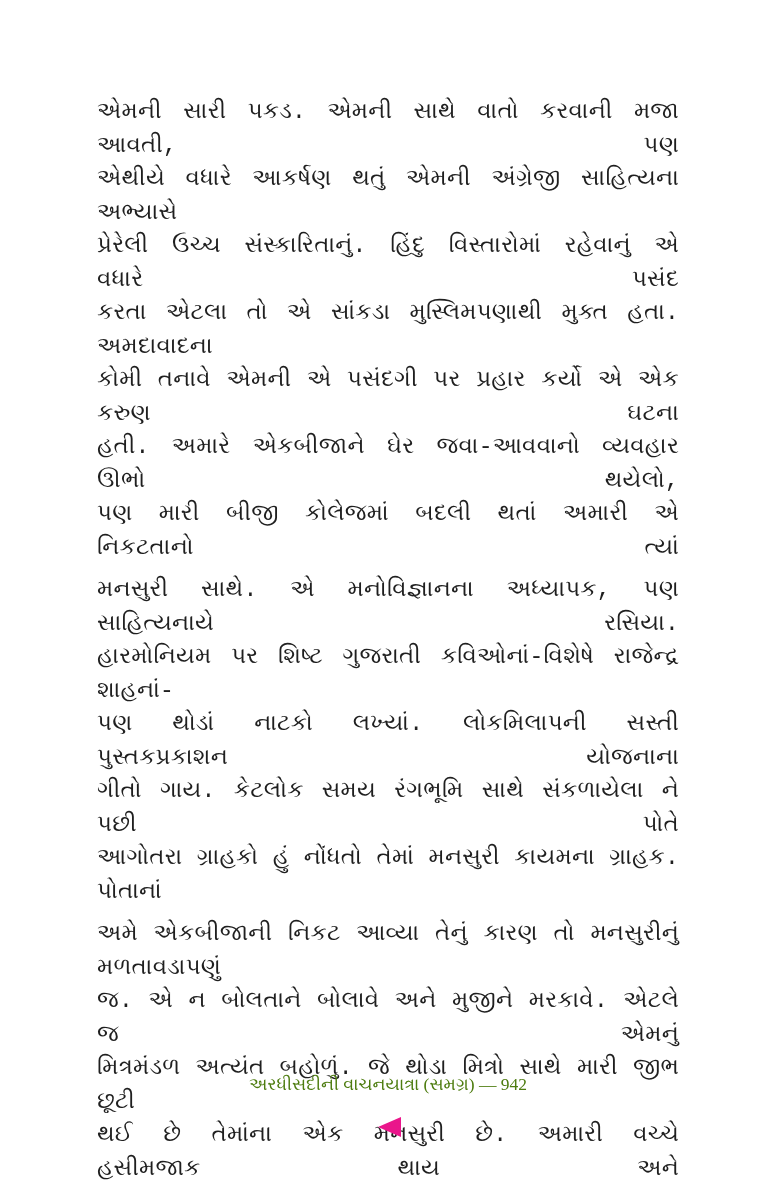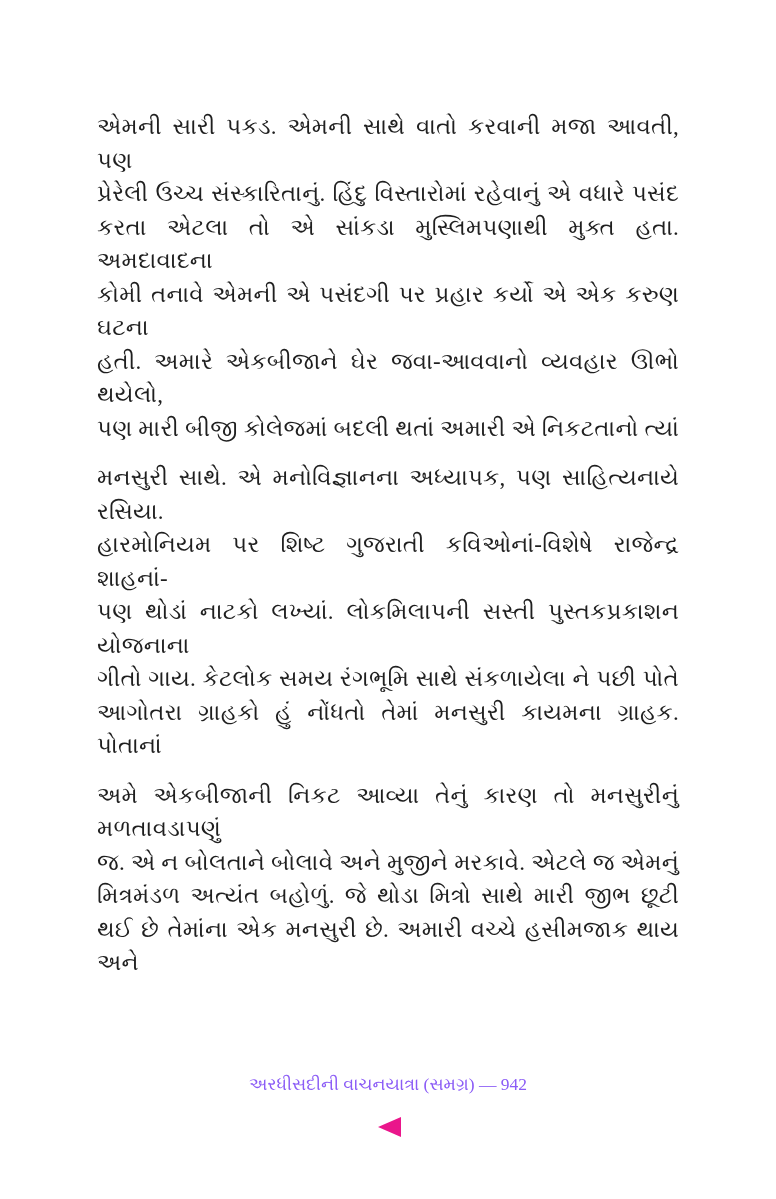--- a/index.html
+++ b/index.html
@@ -16,22 +16,23 @@
     font-family: "Liberation Serif", "DejaVu Serif", serif;
     color: #1f1f1f;
   }
   .text-block {
     position: absolute;
     top: 94px;
     left: 97px;
     width: 582px;
   }
   .para {
-    margin: 16px 0 9px 0;
+    margin: 2px 0 9px 0;
     padding: 0;
+    font-family: Liberation Mono, monospace;
   }
   .para:last-child { margin-bottom: 0; }
   .line {
     font-size: 23px;
     line-height: 33.5px;
     white-space: normal;
     text-align: justify;
     text-align-last: justify;
     letter-spacing: 0.2px;
   }
@@ -42,21 +43,21 @@
     text-align-last: left;
   }
   .footer {
     position: absolute;
     top: 1072px;
     left: 0;
     width: 776px;
     text-align: center;
     font-size: 17.5px;
     line-height: 24px;
-    color: #8b5cf6;
+    color: #4d7c0f;
   }
   .nav-triangle {
     position: absolute;
     left: 378px;
     top: 1117px;
     width: 0;
     height: 0;
     border-top: 10px solid transparent;
     border-bottom: 10px solid transparent;
     border-right: 23px solid #ea168b;
@@ -64,20 +65,21 @@
   }
 </style>
 </head>
 <body>
 
 <div class="page" style="background: rgb(255, 255, 255); color: rgb(31, 31, 31);">
 
   <main class="text-block">
       <div class="para">
         <div class="line">એમની સારી પકડ. એમની સાથે વાતો કરવાની મજા આવતી, પણ</div>
+        <div class="line">એથીયે વધારે આકર્ષણ થતું એમની અંગ્રેજી સાહિત્યના અભ્યાસે</div>
         <div class="line">પ્રેરેલી ઉચ્ચ સંસ્કારિતાનું. હિંદુ વિસ્તારોમાં રહેવાનું એ વધારે પસંદ</div>
         <div class="line">કરતા એટલા તો એ સાંકડા મુસ્લિમપણાથી મુક્ત હતા. અમદાવાદના</div>
         <div class="line">કોમી તનાવે એમની એ પસંદગી પર પ્રહાર કર્યો એ એક કરુણ ઘટના</div>
         <div class="line">હતી. અમારે એકબીજાને ઘેર જવા-આવવાનો વ્યવહાર ઊભો થયેલો,</div>
         <div class="line">પણ મારી બીજી કોલેજમાં બદલી થતાં અમારી એ નિકટતાનો ત્યાં</div>
       </div>
       <div class="para">
         <div class="line">મનસુરી સાથે. એ મનોવિજ્ઞાનના અધ્યાપક, પણ સાહિત્યનાયે રસિયા.</div>
         <div class="line">હારમોનિયમ પર શિષ્ટ ગુજરાતી કવિઓનાં-વિશેષે રાજેન્દ્ર શાહનાં-</div>
         <div class="line">પણ થોડાં નાટકો લખ્યાં. લોકમિલાપની સસ્તી પુસ્તકપ્રકાશન યોજનાના</div>

